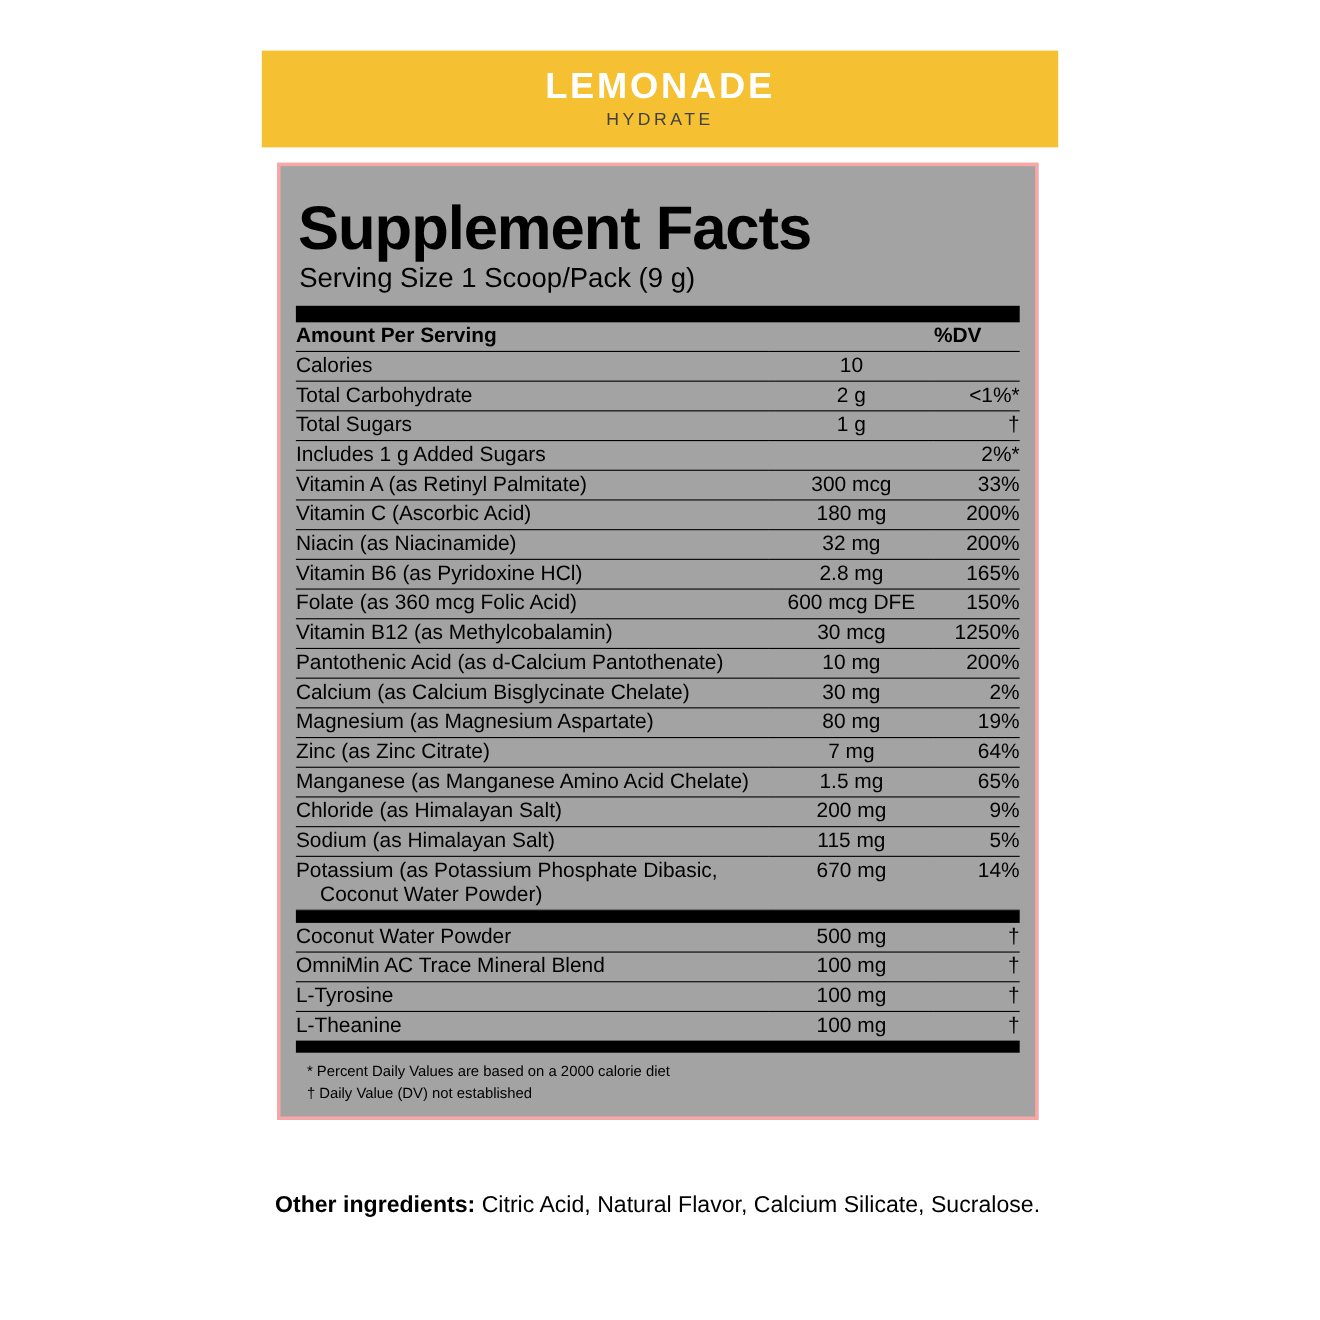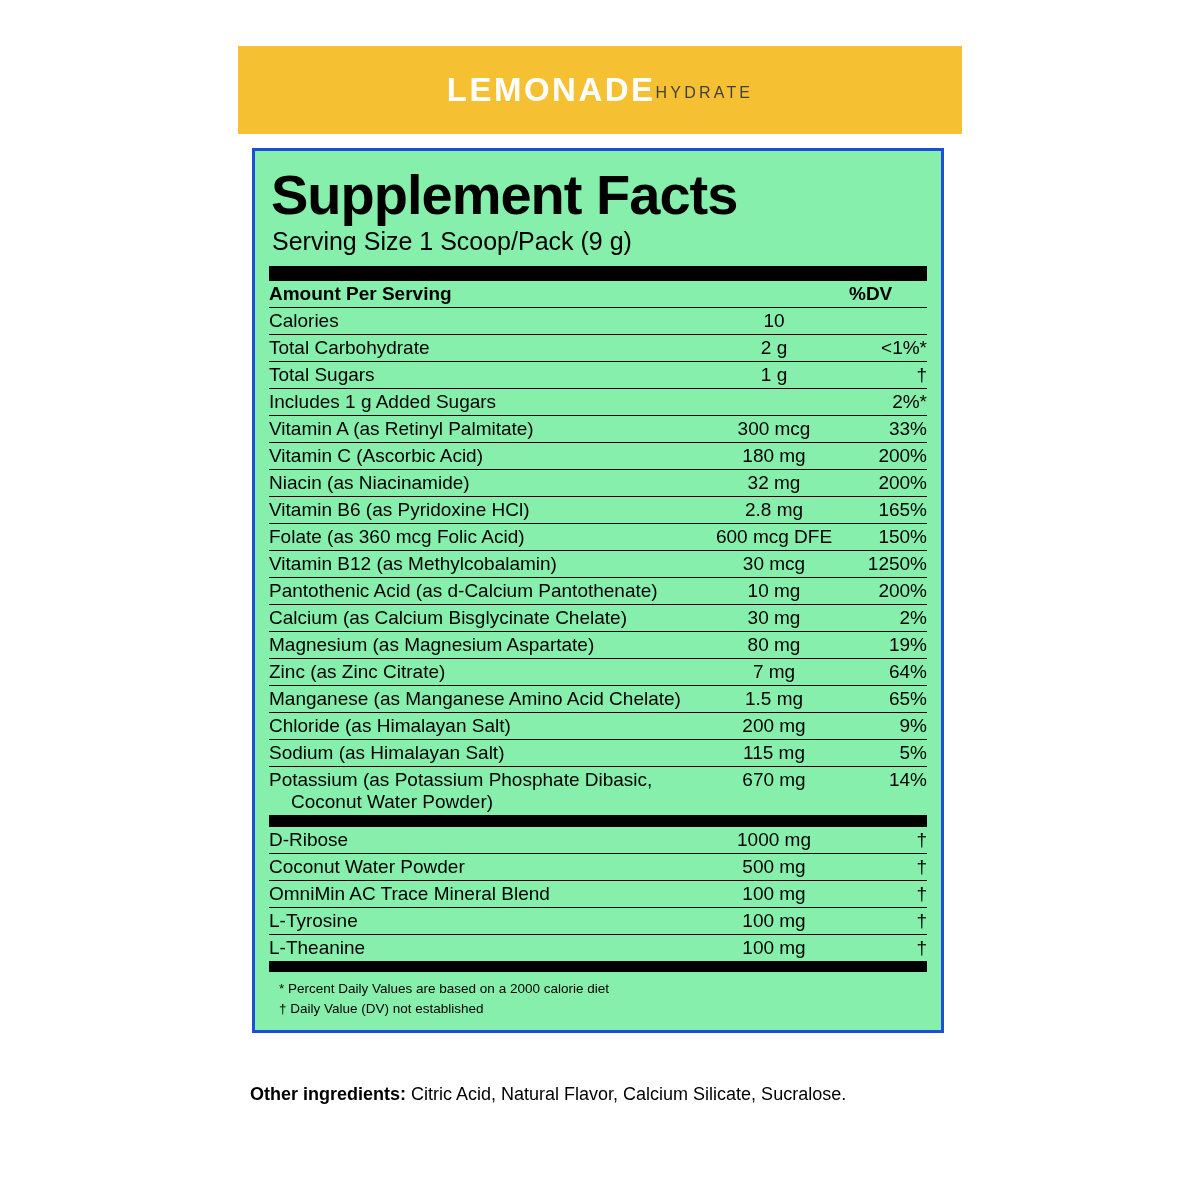--- a/index.html
+++ b/index.html
@@ -18,21 +18,21 @@
 
   
   .banner {
     position: absolute;
     left: 238px;
     top: 46px;
     width: 724px;
     height: 88px;
     background: #f5c132;
     display: flex;
-    flex-direction: row;
+    flex-direction: column;
     align-items: center;
     justify-content: center;
     box-sizing: border-box;
   }
   .banner-title {
     color: #ffffff;
     font-size: 33px;
     font-weight: bold;
     letter-spacing: 2.5px;
     line-height: 1.05;
@@ -44,23 +44,23 @@
     margin-top: 6px;
   }
 
   
   .panel {
     position: absolute;
     left: 252px;
     top: 148px;
     width: 692px;
     box-sizing: border-box;
-    border: 3px solid #1d4ed8;
-    background: #86efac;
-    padding: 14px 14px 10px 14px;
+    border: 3px solid #fca5a5;
+    background: #a3a3a3;
+    padding: 26px 14px 10px 14px;
   }
 
   .sf-title {
     font-size: 56px;
     font-weight: bold;
     line-height: 1.0;
     letter-spacing: -1px;
     margin: 2px 0 2px 2px;
   }
   .serving-size {
@@ -113,21 +113,21 @@
     padding-left: 10px;
     font-size: 13.5px;
     line-height: 1.5;
   }
 
   .other-ing {
     position: absolute;
     left: 250px;
     top: 1081px;
     width: 700px;
-    font-size: 18px;
+    font-size: 21px;
     line-height: 1.45;
   }
   .other-ing b { font-weight: bold; }
 </style>
 </head>
 <body>
 
 <div class="banner">
   <div class="banner-title">LEMONADE</div>
   <div class="banner-sub">HYDRATE</div>
@@ -242,25 +242,20 @@
         <td class="c-dv">14%</td>
       </tr>
     </tbody>
   </table>
 
   <div class="bar-medium"></div>
 
   <table class="facts">
     <tbody>
       <tr>
-        <td class="c-name">D-Ribose</td>
-        <td class="c-amount">1000 mg</td>
-        <td class="c-dv">†</td>
-      </tr>
-      <tr>
         <td class="c-name">Coconut Water Powder</td>
         <td class="c-amount">500 mg</td>
         <td class="c-dv">†</td>
       </tr>
       <tr>
         <td class="c-name">OmniMin AC Trace Mineral Blend</td>
         <td class="c-amount">100 mg</td>
         <td class="c-dv">†</td>
       </tr>
       <tr>

